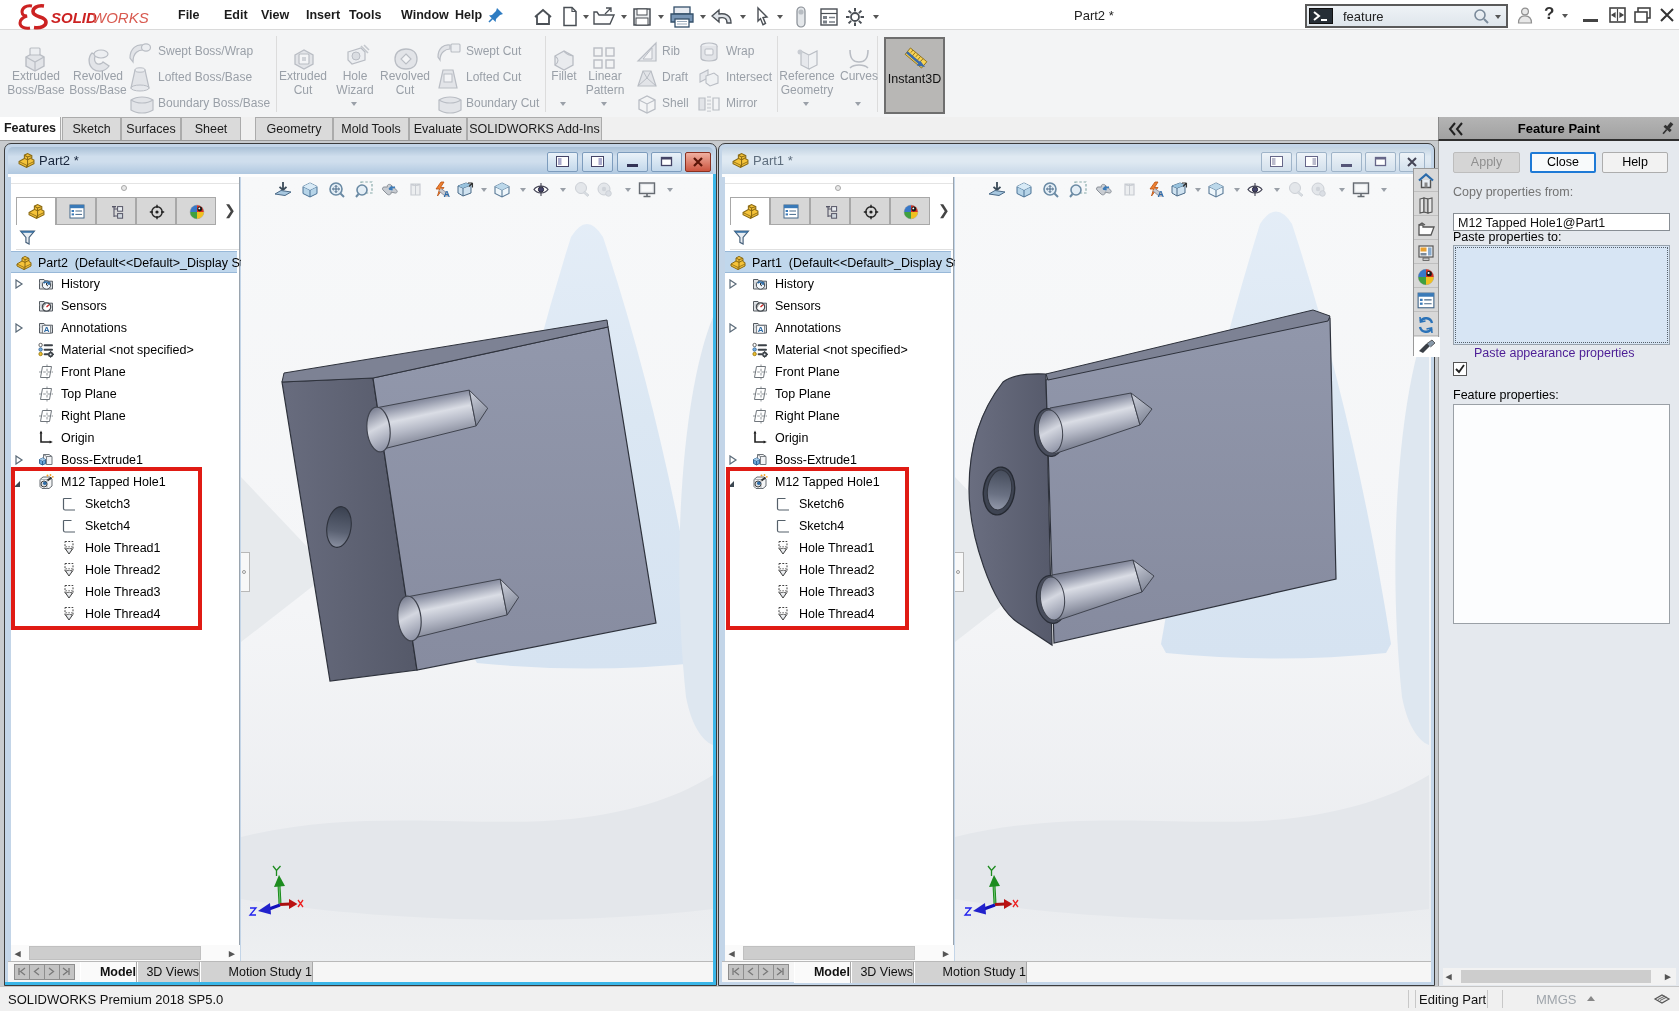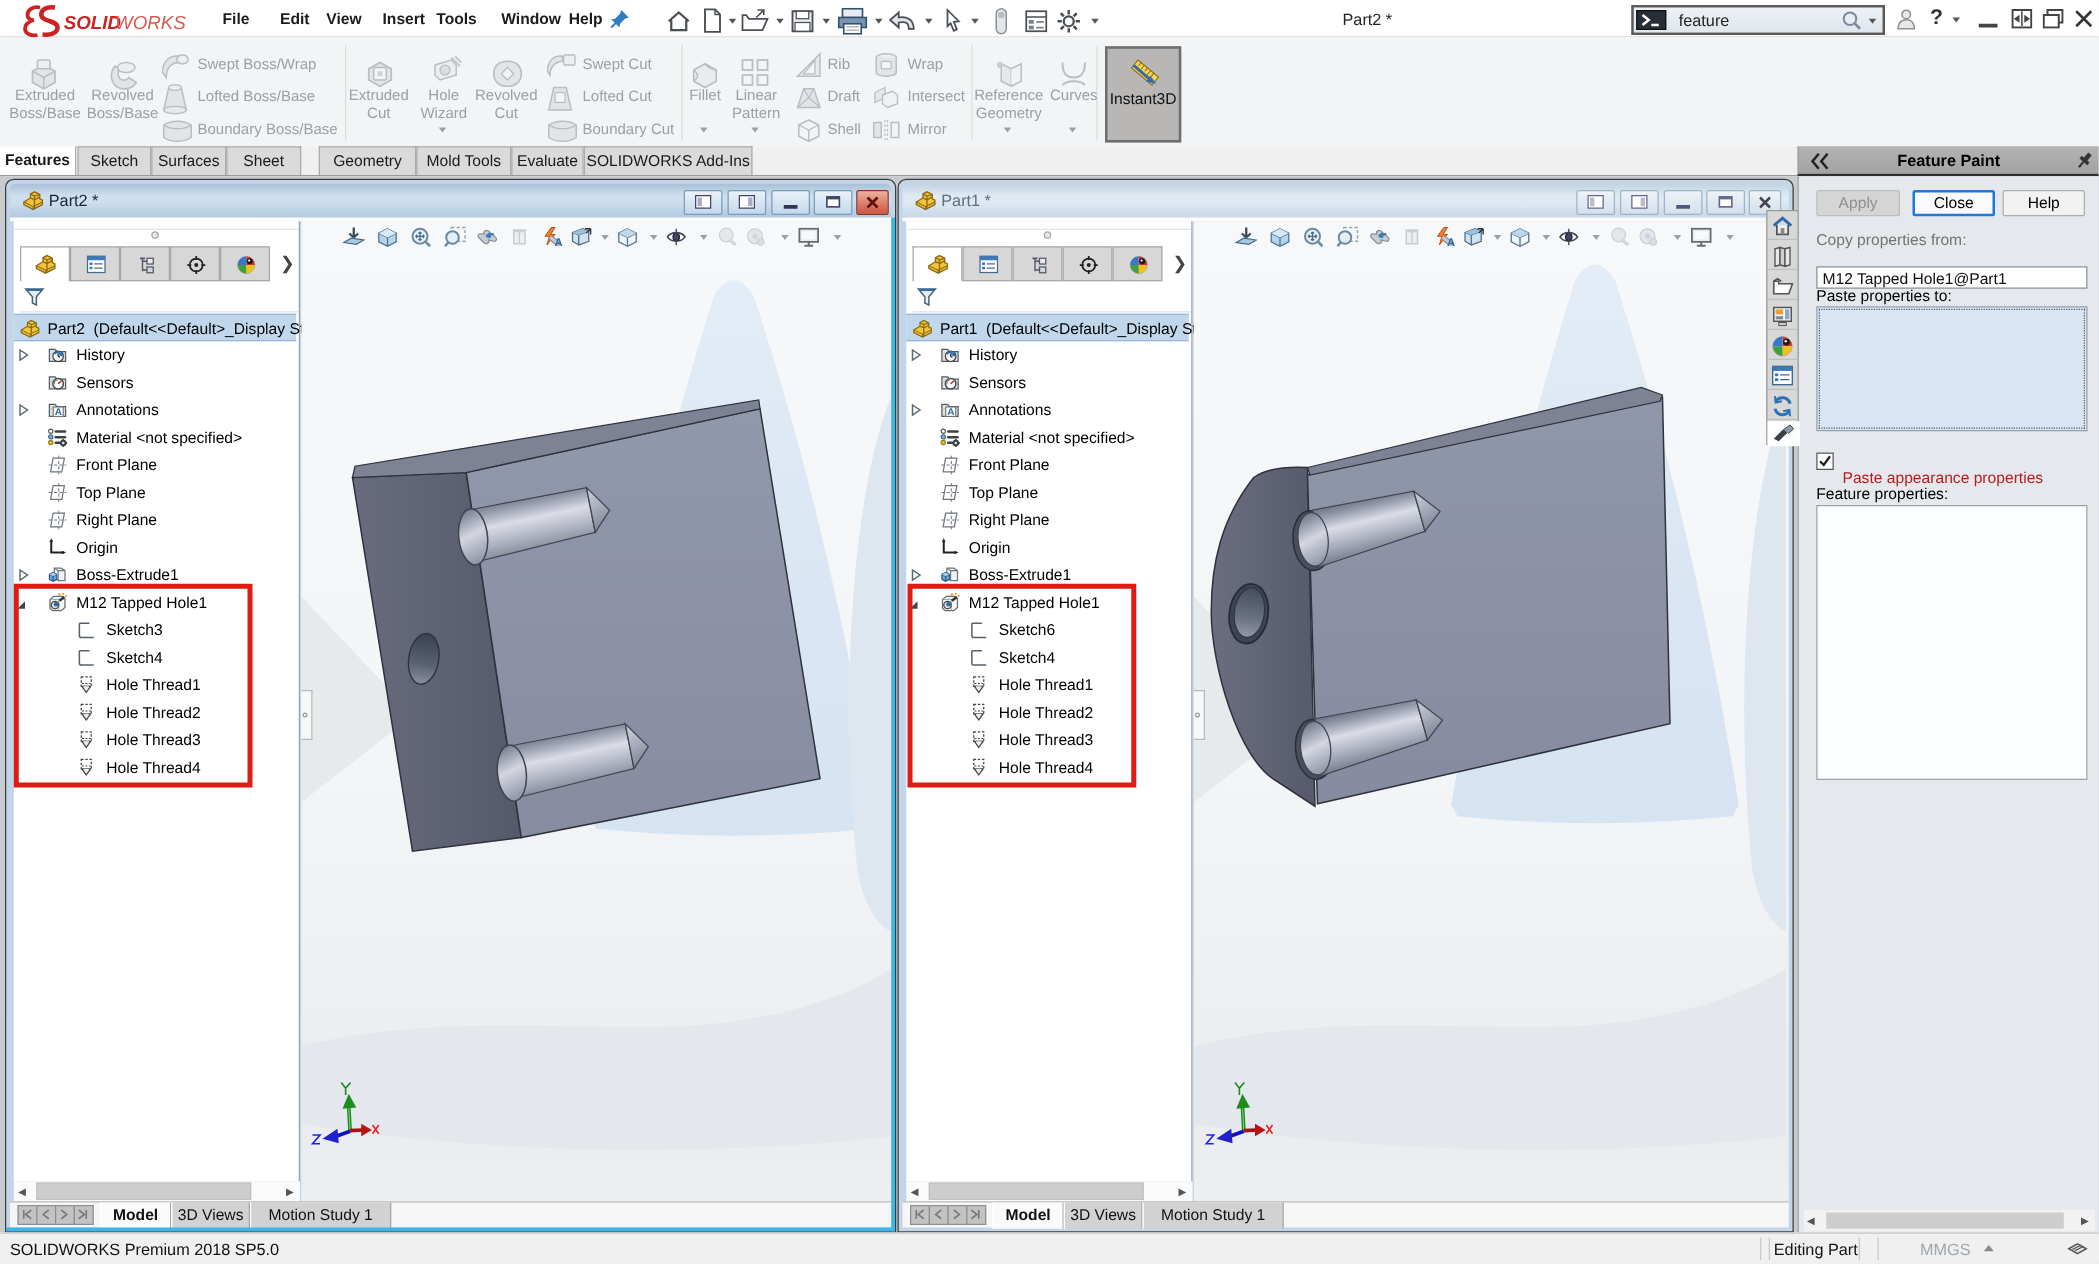--- a/index.html
+++ b/index.html
@@ -25,21 +25,21 @@
 .ttabs{position:absolute;left:5px;top:20px;height:29px}
 .ttab{position:absolute;top:0;width:40px;height:28px;background:#d7d7d7;border:1px solid #a8a8a8}
 .ttab.act{background:#fff;border-bottom:none}
 .frow{position:absolute;left:5px;top:49px;right:0;height:24px;border-bottom:1px solid #e0e0e0}
 .tr{position:absolute;height:22px;left:0;right:2px}
 .tr.sel{background:#c0d7ec;border-top:1px solid #98b8d8;border-bottom:1px solid #98b8d8}
 .ti{position:absolute;top:3px;width:16px;height:16px}
 .tt{position:absolute;top:4px;font-size:12.5px;color:#000;white-space:nowrap}
 .texp{position:absolute;top:6px;width:10px;height:10px}
 .mtabs{position:absolute;left:3px;right:3px;bottom:3px;height:21px;background:#f6f6f6;border-top:1px solid #b9b9b9}
-.mtab{position:absolute;top:0;height:21px;border-right:1px solid #a9a9a9;font-size:12.5px;text-align:center;line-height:20px;background:#d2d2d2;border-left:1px solid #fff}
+.mtab{position:absolute;top:0;height:21px;border-right:1px solid #a9a9a9;font-size:12.5px;text-align:right;line-height:20px;background:#d2d2d2;border-left:1px solid #fff}
 .mtab.act{background:#fafafa;font-weight:700}
 .navb{position:absolute;top:2px;width:16px;height:16px;background:#c3c3c3;border:1px solid #8e8e8e}
 .hscroll{position:absolute;left:6px;top:801px;width:229px;height:17px;background:#fafafa}
 .hthumb{position:absolute;top:1px;height:14px;background:#cdcdcd;border:1px solid #c0c0c0}
 .sarr{position:absolute;top:2px;font-size:11px;color:#555;font-weight:700}
 .redbox{position:absolute;border:4px solid #e01b14;z-index:9}
 .spl{position:absolute;width:10px;height:40px;background:#f8f8f8;border:1px solid #b8b8b8;border-left:none}
 #phead{position:absolute;left:1438px;top:117px;width:241px;height:24px;background:linear-gradient(180deg,#b4b4b4,#a2a2a2);border-bottom:2px solid #2e2e2e;border-left:1px solid #8a8a8a}
 #panel{position:absolute;left:1438px;top:141px;width:241px;height:845px;background:#e5e9ee;border-left:1px solid #9a9a9a;font-size:12.5px}
 .pbtn{position:absolute;top:11px;width:67px;height:21px;background:linear-gradient(180deg,#f5f5f5,#e0e0e0);border:1px solid #a8a8a8;font-size:12.5px;text-align:center;line-height:19px;color:#000;border-radius:2px}
@@ -1171,21 +1171,21 @@
   <div class="ab" style="left:14px;top:72px;width:217px;height:18px;background:#fff;border:1px solid #888e94">
       <div class="ab" style="left:4px;top:2px;white-space:nowrap">M12 Tapped Hole1@Part1</div>
     </div>
   <div class="ab" style="left:14px;top:89px;color:#000">Paste properties to:</div>
   <div class="ab" style="left:14px;top:104px;width:217px;height:100px;background:#d7e5f4;border:1px solid #98a2ac">
       <div class="ab" style="left:1px;top:1px;right:1px;bottom:1px;border:1px dotted #55606a"></div>
     </div>
   <div class="ab" style="left:14px;top:221px;width:14px;height:14px;background:#fff;border:1px solid #555"><svg width="12" height="12" viewBox="0 0 12 12">
         <path d="M2 6 L5 9 L10 2" fill="none" stroke="#222" stroke-width="1.8"></path>
       </svg></div>
-  <div class="ab" style="left:35px;top:234px;color:#b91c1c">Paste appearance properties</div>
+  <div class="ab" style="left:35px;top:205px;color:#4c1d95">Paste appearance properties</div>
   <div class="ab" style="left:14px;top:247px;color:#000">Feature properties:</div>
   <div class="ab" style="left:14px;top:263px;width:217px;height:220px;background:#fcfdfe;border:1px solid #9aa0a6"></div>
   <div class="ab" style="left:4px;top:827px;width:233px;height:17px;background:#f2f2f2">
     <div class="sarr" style="left:3px;top:2px">◂</div>
       <div class="ab" style="left:18px;top:2px;width:190px;height:13px;background:#cdcdcd"></div>
       <div class="sarr" style="left:222px;top:2px">▸</div>
   </div>
 </div>
 
 <div id="statusbar">

